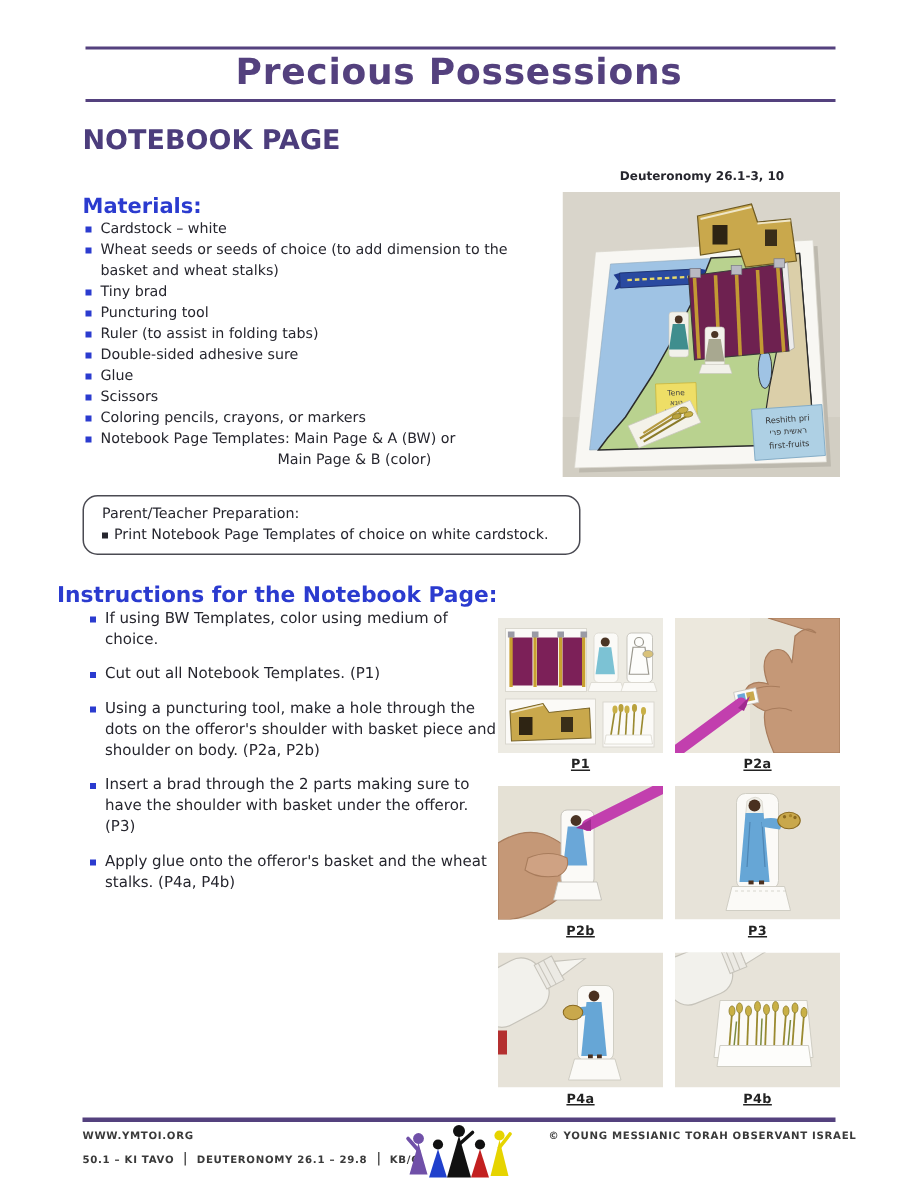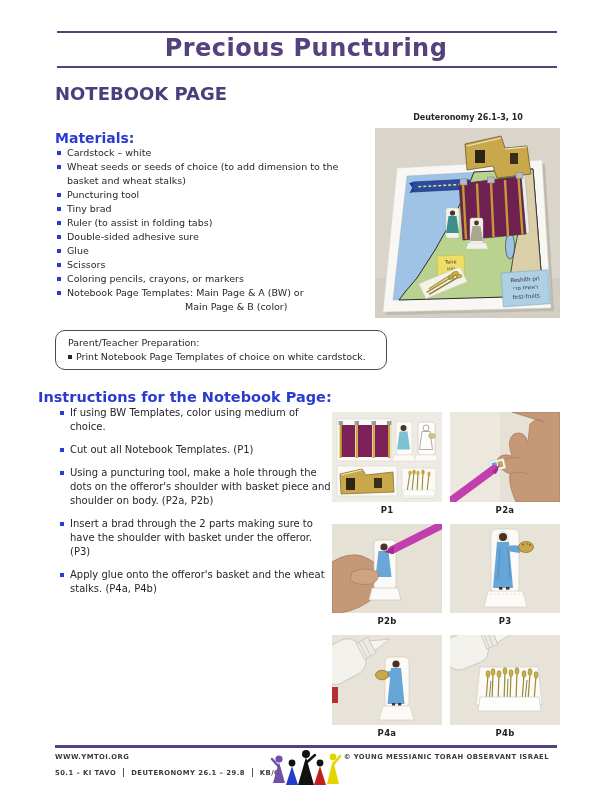--- a/index.html
+++ b/index.html
@@ -62,42 +62,42 @@
   .prep-item::before {
     content:""; position:absolute; left:0; top:5px;
     width:3.5px; height:3.5px; background:#26262e;
   }
 
   
   figure.cell { position:absolute; margin:0; }
   figure.cell svg { display:block; }
   figure.cell figcaption {
     text-align:center; font-size:8.5px; font-weight:bold; color:#222;
-    margin-top:3px; letter-spacing:0.3px;
+    margin-top:3px; letter-spacing:0.3px;text-decoration:underline;
   }
 
   
   .footer-rule { position:absolute; left:55px; top:745px; width:502px; height:2.5px; background:#54417e; }
   .footer-txt { font-size:6.8px; font-weight:bold; color:#3a3a3a; letter-spacing:0.45px; }
   .footer-left-1 { position:absolute; left:55px; top:753px; }
   .footer-left-2 { position:absolute; left:55px; top:768px; display:flex; align-items:center; }
   .fsep { display:inline-block; width:1px; height:9px; background:#555; margin:0 7px; }
-  .footer-right-1 { position:absolute; right:63px; top:753px; text-align:right; }
+  .footer-right-1 { position:absolute; right:41px; top:753px; text-align:right; }
   .footer-right-2 { position:absolute; right:55px; top:768px; text-align:left;margin-top:26px; }
   .footer-logo { position:absolute; left:270px; top:747px; width:72px; height:40px; }
 
   .note-text { font-family:"DejaVu Sans", sans-serif; }
 </style>
 </head>
 <body>
 
 <div class="page">
 
   <div class="rule" style="top:31px;"></div>
-  <div class="page-title">Precious Puncturing</div>
+  <div class="page-title">Precious Possessions</div>
   <div class="rule" style="top:66px;"></div>
 
   <div class="notebook-h">NOTEBOOK PAGE</div>
 
   <div class="craft-scripture">Deuteronomy 26.1-3, 10</div>
 
   <div class="main-photo">
     <svg width="185" height="190" viewBox="0 0 185 190">
 
       <rect x="0" y="0" width="185" height="190" fill="#d9d5cb"></rect>
@@ -179,22 +179,22 @@
         <text class="note-text" x="23.5" y="18" font-size="5.5" text-anchor="middle" fill="#333">ראשית פרי</text>
         <text class="note-text" x="23.5" y="27" font-size="5.5" text-anchor="middle" fill="#333">first-fruits</text>
       </g>
     </svg>
   </div>
 
   <div class="materials-h blue-h">Materials:</div>
   <ul class="blist materials-list">
     <li><span>Cardstock – white</span></li>
     <li><span>Wheat seeds or seeds of choice (to add dimension to the basket and wheat stalks)</span></li>
+    <li><span>Tiny brad</span></li>
     <li><span>Puncturing tool</span></li>
-    <li><span>Tiny brad</span></li>
     <li><span>Ruler (to assist in folding tabs)</span></li>
     <li><span>Double-sided adhesive sure</span></li>
     <li><span>Glue</span></li>
     <li><span>Scissors</span></li>
     <li><span>Coloring pencils, crayons, or markers</span></li>
     <li>
       <span>Notebook Page Templates: Main Page &amp; A (BW) or</span>
       <div class="cont-line">Main Page &amp; B (color)</div>
     </li>
   </ul>

